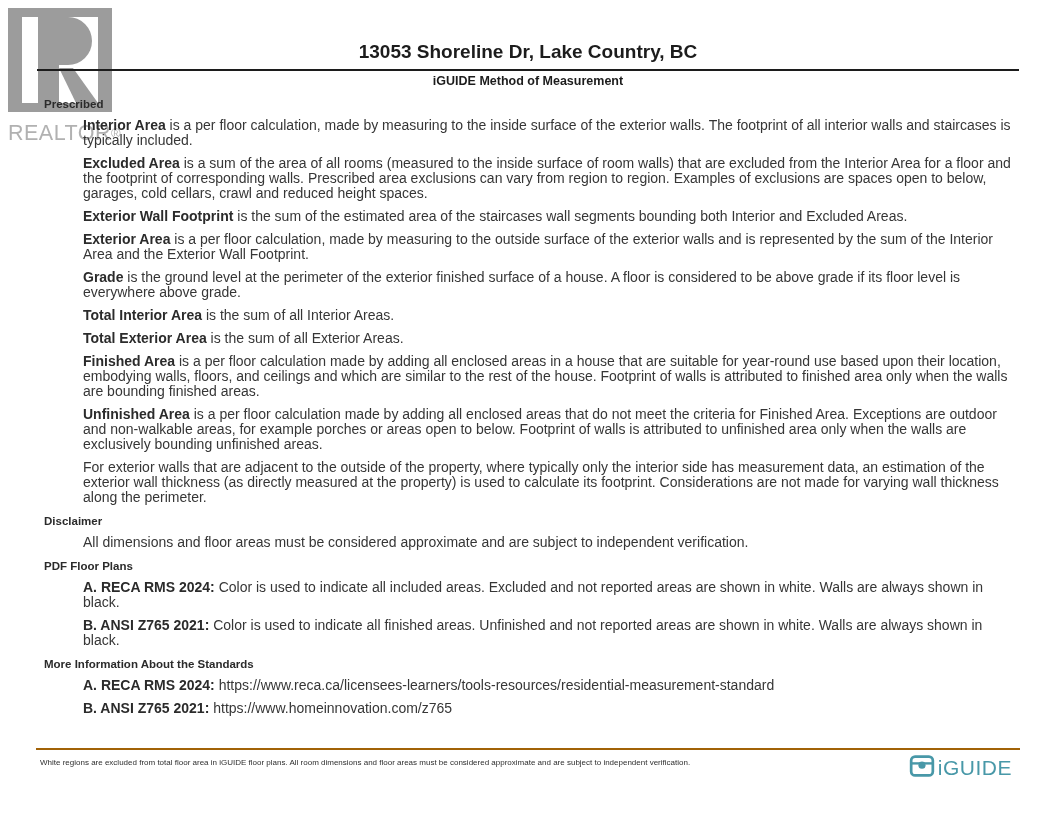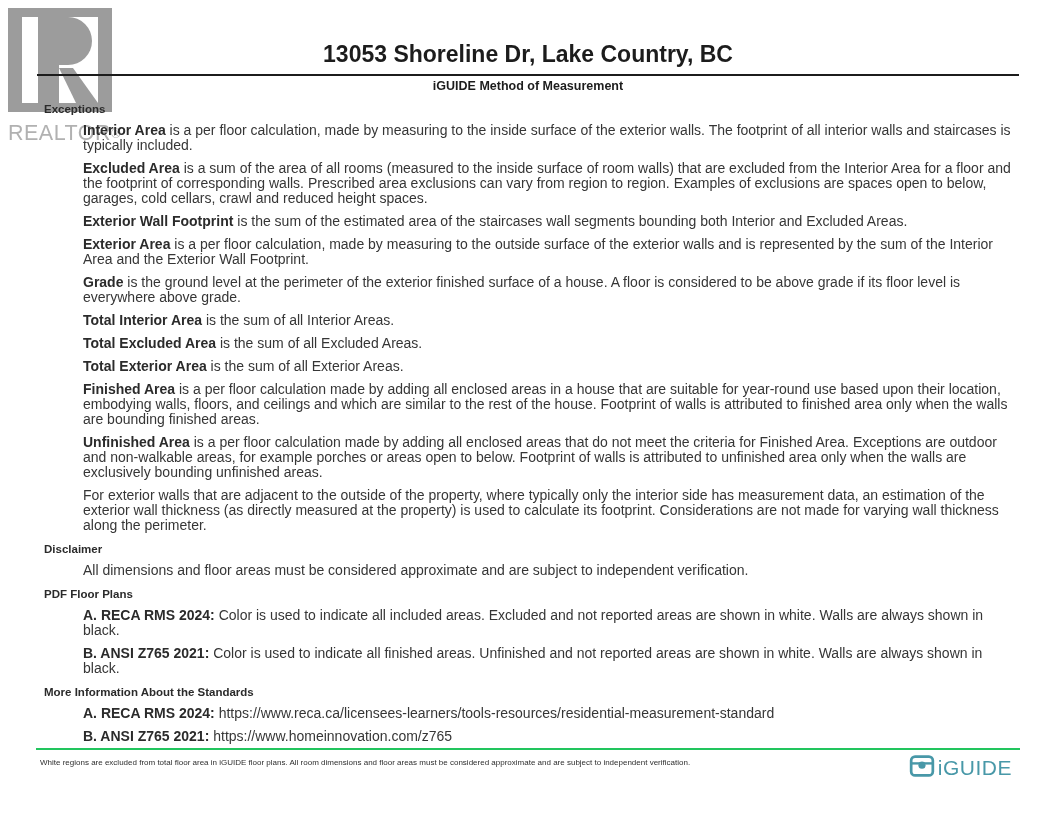--- a/index.html
+++ b/index.html
@@ -26,21 +26,21 @@
     margin-top: 5px;
     white-space: nowrap;
   }
   .realtor-wordmark .reg { font-size: 13px; vertical-align: 2px; }
 
   
   .header { position: relative; z-index: 1; }
   .page-title {
     padding-top: 41px;
     text-align: center;
-    font-size: 23px;
+    font-size: 19px;
     font-weight: bold;
     color: #1c1c1c;
   }
   .title-rule {
     margin: 6px 37px 0 37px;
     border: none;
     border-top: 2px solid #1c1c1c;
     height: 0;
   }
   .page-subtitle {
@@ -73,21 +73,21 @@
   .item b { color: #2b2b2b; }
   .url { color: #363636; text-decoration: none; }
 
   
   .footer {
     position: absolute;
     z-index: 1;
     top: 748px;
     left: 36px;
     right: 36px;
-    border-top: 2px solid #22c55e;
+    border-top: 2px solid #a16207;
   }
   .footer-row {
     display: flex;
     justify-content: space-between;
     align-items: flex-start;
   }
   .footer-note {
     font-size: 8px;
     color: #2e2e2e;
     margin-top: 8px;
@@ -123,29 +123,28 @@
 </div>
 
 <div class="header">
   <div class="page-title">13053 Shoreline Dr, Lake Country, BC</div>
   <hr class="title-rule">
   <div class="page-subtitle">iGUIDE Method of Measurement</div>
 </div>
 
 <div class="content">
 
-  <div class="section-heading">Exceptions</div>
+  <div class="section-heading">Prescribed</div>
   <div class="section-body">
     <p class="item"><b>Interior Area</b><span> is a per floor calculation, made by measuring to the inside surface of the exterior walls. The footprint of all interior walls and staircases is typically included.</span></p>
     <p class="item"><b>Excluded Area</b><span> is a sum of the area of all rooms (measured to the inside surface of room walls) that are excluded from the Interior Area for a floor and the footprint of corresponding walls. Prescribed area exclusions can vary from region to region. Examples of exclusions are spaces open to below, garages, cold cellars, crawl and reduced height spaces.</span></p>
     <p class="item"><b>Exterior Wall Footprint</b><span> is the sum of the estimated area of the staircases wall segments bounding both Interior and Excluded Areas.</span></p>
     <p class="item"><b>Exterior Area</b><span> is a per floor calculation, made by measuring to the outside surface of the exterior walls and is represented by the sum of the Interior Area and the Exterior Wall Footprint.</span></p>
     <p class="item"><b>Grade</b><span> is the ground level at the perimeter of the exterior finished surface of a house. A floor is considered to be above grade if its floor level is everywhere above grade.</span></p>
     <p class="item"><b>Total Interior Area</b><span> is the sum of all Interior Areas.</span></p>
-    <p class="item"><b>Total Excluded Area</b><span> is the sum of all Excluded Areas.</span></p>
     <p class="item"><b>Total Exterior Area</b><span> is the sum of all Exterior Areas.</span></p>
     <p class="item"><b>Finished Area</b><span> is a per floor calculation made by adding all enclosed areas in a house that are suitable for year-round use based upon their location, embodying walls, floors, and ceilings and which are similar to the rest of the house. Footprint of walls is attributed to finished area only when the walls are bounding finished areas.</span></p>
     <p class="item"><b>Unfinished Area</b><span> is a per floor calculation made by adding all enclosed areas that do not meet the criteria for Finished Area. Exceptions are outdoor and non-walkable areas, for example porches or areas open to below. Footprint of walls is attributed to unfinished area only when the walls are exclusively bounding unfinished areas.</span></p>
   </div>
 
   <div class="section-body">
     <p class="item">For exterior walls that are adjacent to the outside of the property, where typically only the interior side has measurement data, an estimation of the exterior wall thickness (as directly measured at the property) is used to calculate its footprint. Considerations are not made for varying wall thickness along the perimeter.</p>
   </div>
 
   <div class="section-heading">Disclaimer</div>

